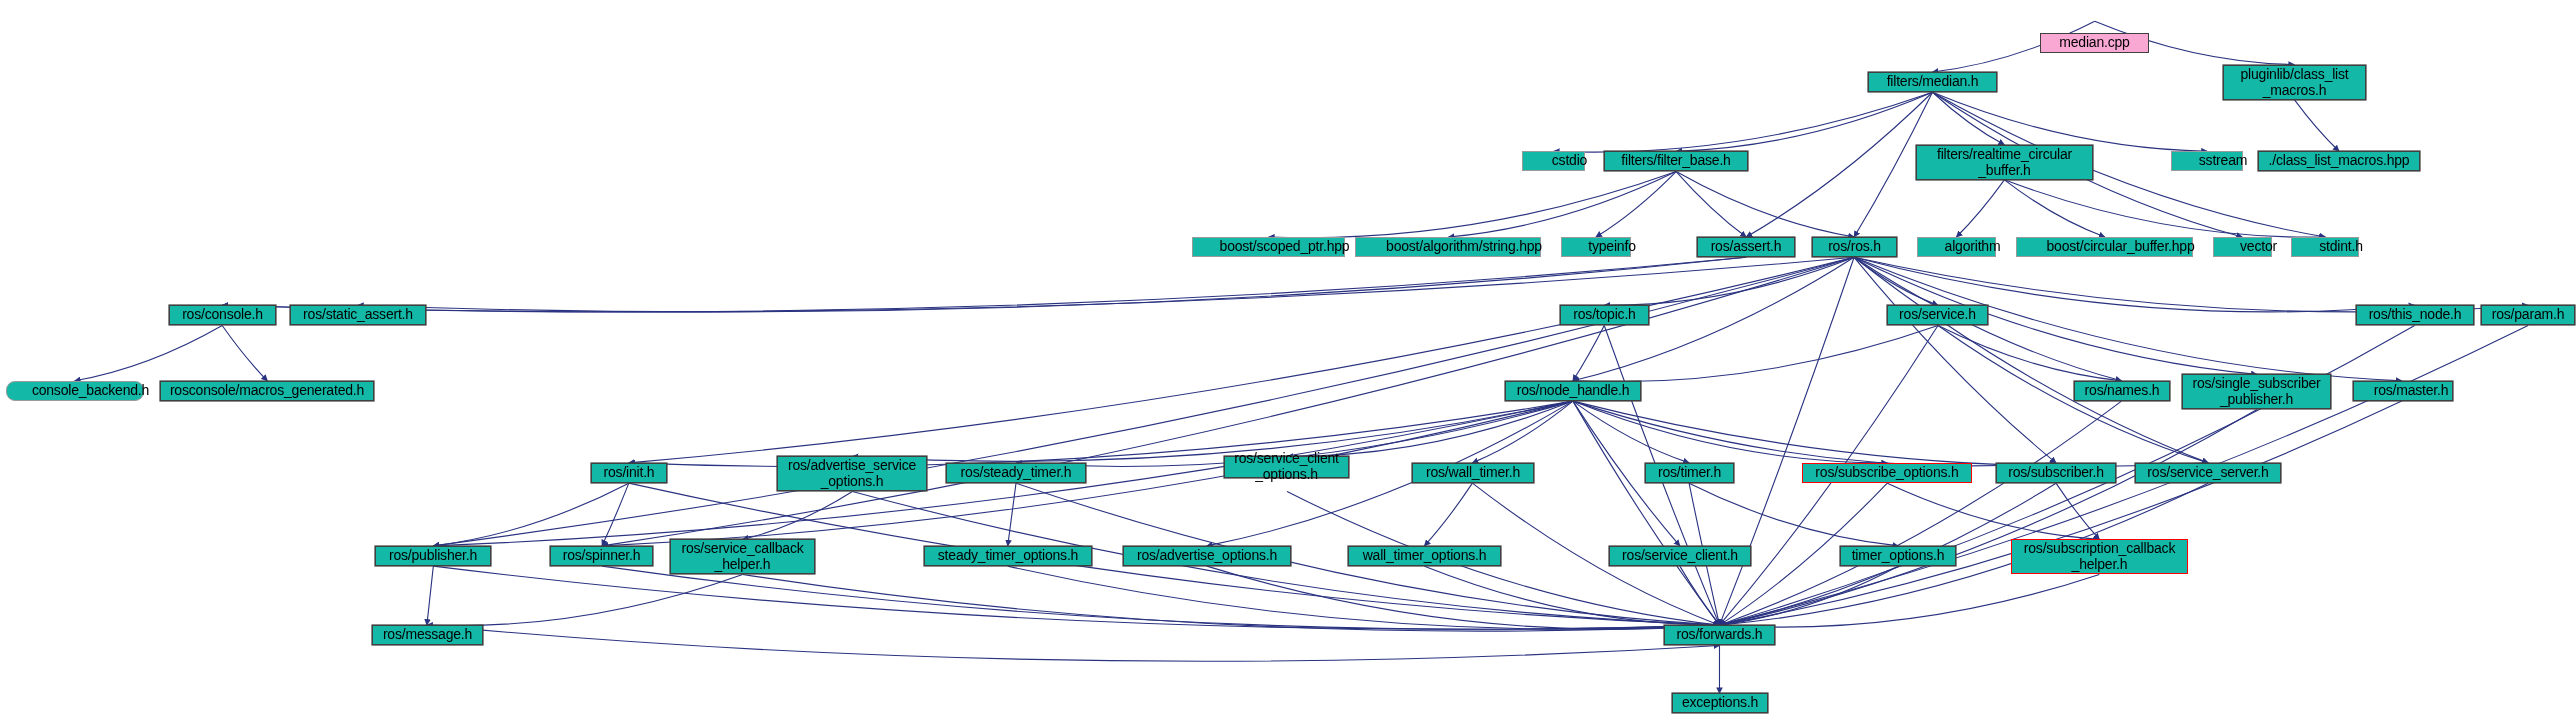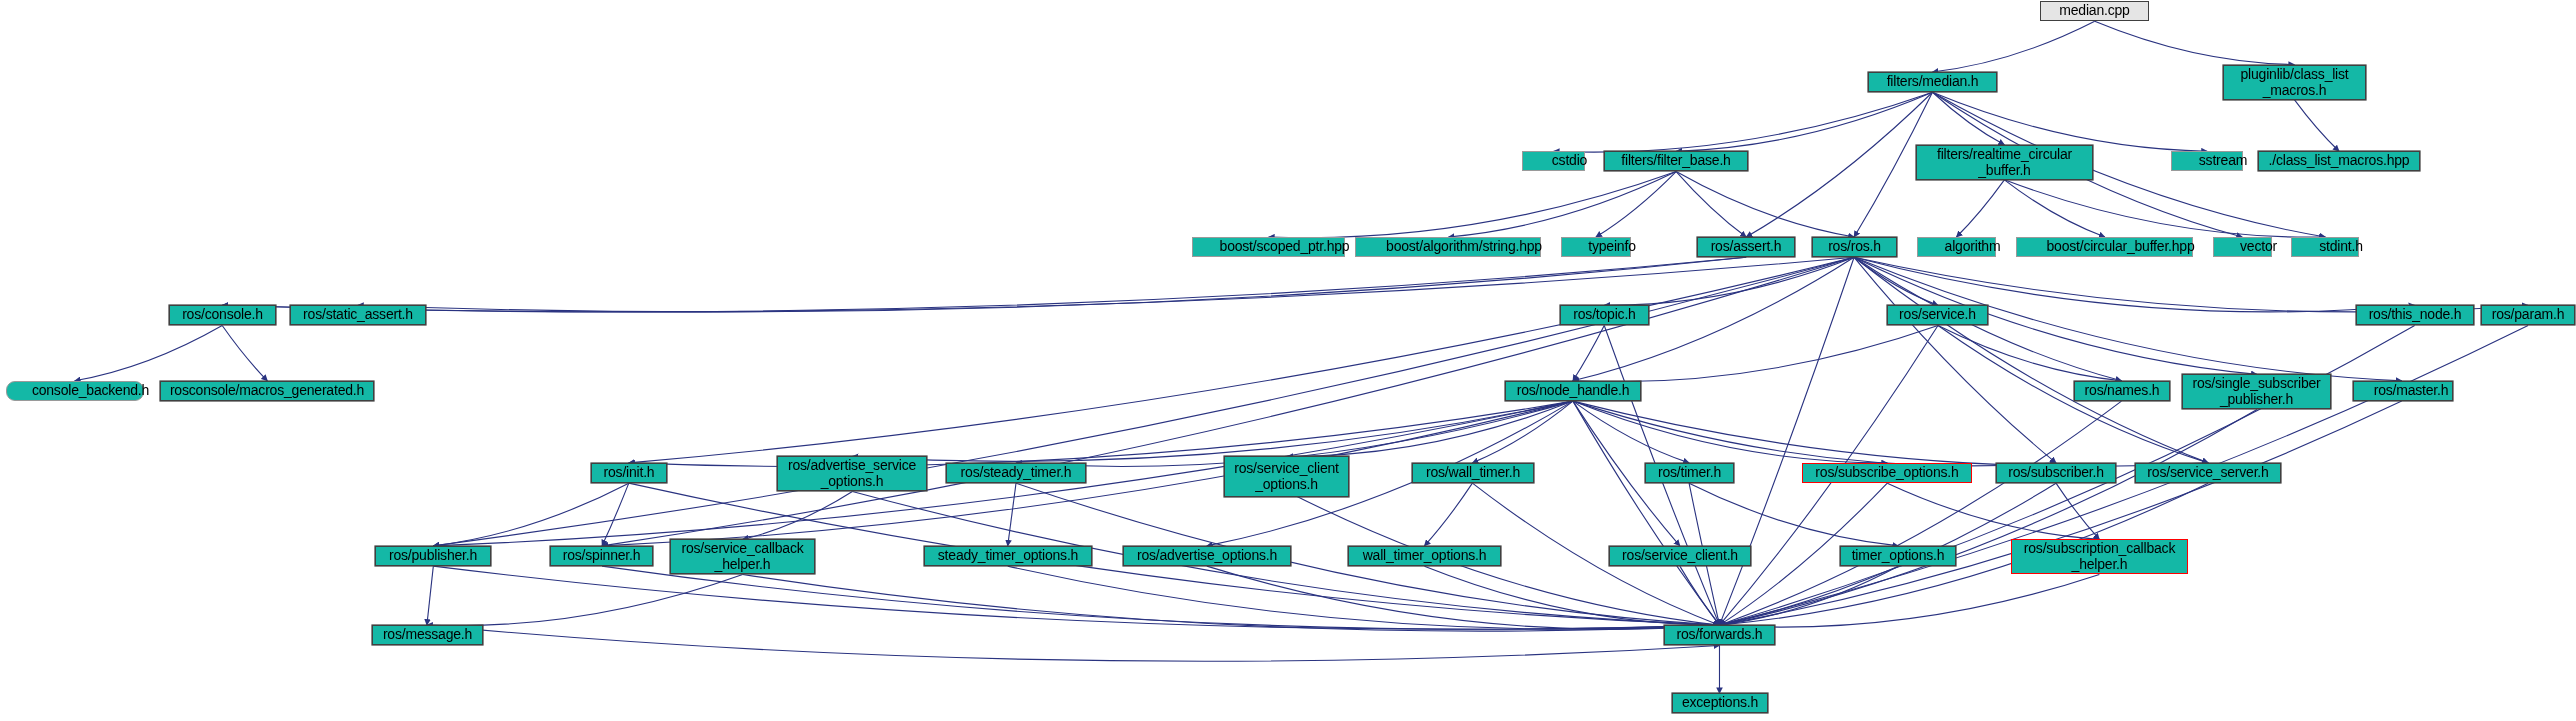--- a/index.html
+++ b/index.html
@@ -4,21 +4,21 @@
 <style>
   html,body{margin:0;padding:0;background:#ffffff;}
   body{width:2576px;height:722px;overflow:hidden;font-family:"Liberation Sans",sans-serif;}
   #graph-root{position:relative;width:2576px;height:722px;background:#fff;}
   svg#edges{position:absolute;left:0;top:0;width:2576px;height:722px;}
   .node{position:absolute;box-sizing:border-box;display:flex;align-items:center;justify-content:center;
         text-align:center;background:#14b8a6;border:0.9px solid #404040;
         font-family:"Liberation Sans",sans-serif;font-size:14px;color:#000;line-height:15.7px;
         white-space:pre-line;letter-spacing:-0.2px;}
   .node.sys{border:0.9px solid #9a9a9a;padding-left:32px;}
-  .node.root{background:#e5e5e5;border:0.9px solid #404040;}
+  .node.root{background:#f9a8d4;border:0.9px solid #404040;margin-top:32px;}
   .node.hl{border:0.9px solid #ff0000;}
   .node.thick{border-width:0.9px;box-shadow:0 0 0 0.6px #404040;}
 </style>
 </head>
 <body>
 
 <div id="graph-root">
   <svg id="edges" viewBox="0 0 2794 783">
     <defs>
       <marker id="arrow" viewBox="0 0 10 10" refX="9" refY="5" markerWidth="6" markerHeight="6" orient="auto-start-reverse">
@@ -151,21 +151,21 @@
       <div class="node thick" style="left: 160px; top: 381px; width: 214px; height: 20px;">rosconsole/macros_generated.h</div>
       <div class="node thick" style="left: 1505px; top: 381px; width: 136px; height: 20px;">ros/node_handle.h</div>
       <div class="node thick" style="left: 2074px; top: 381px; width: 96px; height: 20px;">ros/names.h</div>
       <div class="node thick" style="left: 2182px; top: 374px; width: 149px; height: 35px;">ros/single_subscriber
 _publisher.h</div>
       <div class="node thick" style="left: 2353px; top: 381px; width: 100px; height: 20px; padding-left: 16px;">ros/master.h</div>
       <div class="node thick" style="left: 591px; top: 463px; width: 76px; height: 20px;">ros/init.h</div>
       <div class="node thick" style="left: 777px; top: 456px; width: 150px; height: 35px;">ros/advertise_service
 _options.h</div>
       <div class="node thick" style="left: 946px; top: 463px; width: 140px; height: 20px;">ros/steady_timer.h</div>
-      <div class="node thick" style="left: 1224px; top: 456px; width: 125px; height: 41px;">ros/service_client
+      <div class="node thick" style="left: 1224px; top: 456px; width: 125px; height: 22px;">ros/service_client
 _options.h</div>
       <div class="node thick" style="left: 1412px; top: 463px; width: 122px; height: 20px;">ros/wall_timer.h</div>
       <div class="node thick" style="left: 1645px; top: 463px; width: 89px; height: 20px;">ros/timer.h</div>
       <div class="node hl" style="left: 1802px; top: 463px; width: 170px; height: 20px;">ros/subscribe_options.h</div>
       <div class="node thick" style="left: 1996px; top: 463px; width: 120px; height: 20px;">ros/subscriber.h</div>
       <div class="node thick" style="left: 2135px; top: 463px; width: 146px; height: 20px;">ros/service_server.h</div>
       <div class="node thick" style="left: 375px; top: 546px; width: 116px; height: 20px;">ros/publisher.h</div>
       <div class="node thick" style="left: 550px; top: 546px; width: 103px; height: 20px;">ros/spinner.h</div>
       <div class="node thick" style="left: 670px; top: 539px; width: 145px; height: 35px;">ros/service_callback
 _helper.h</div>

